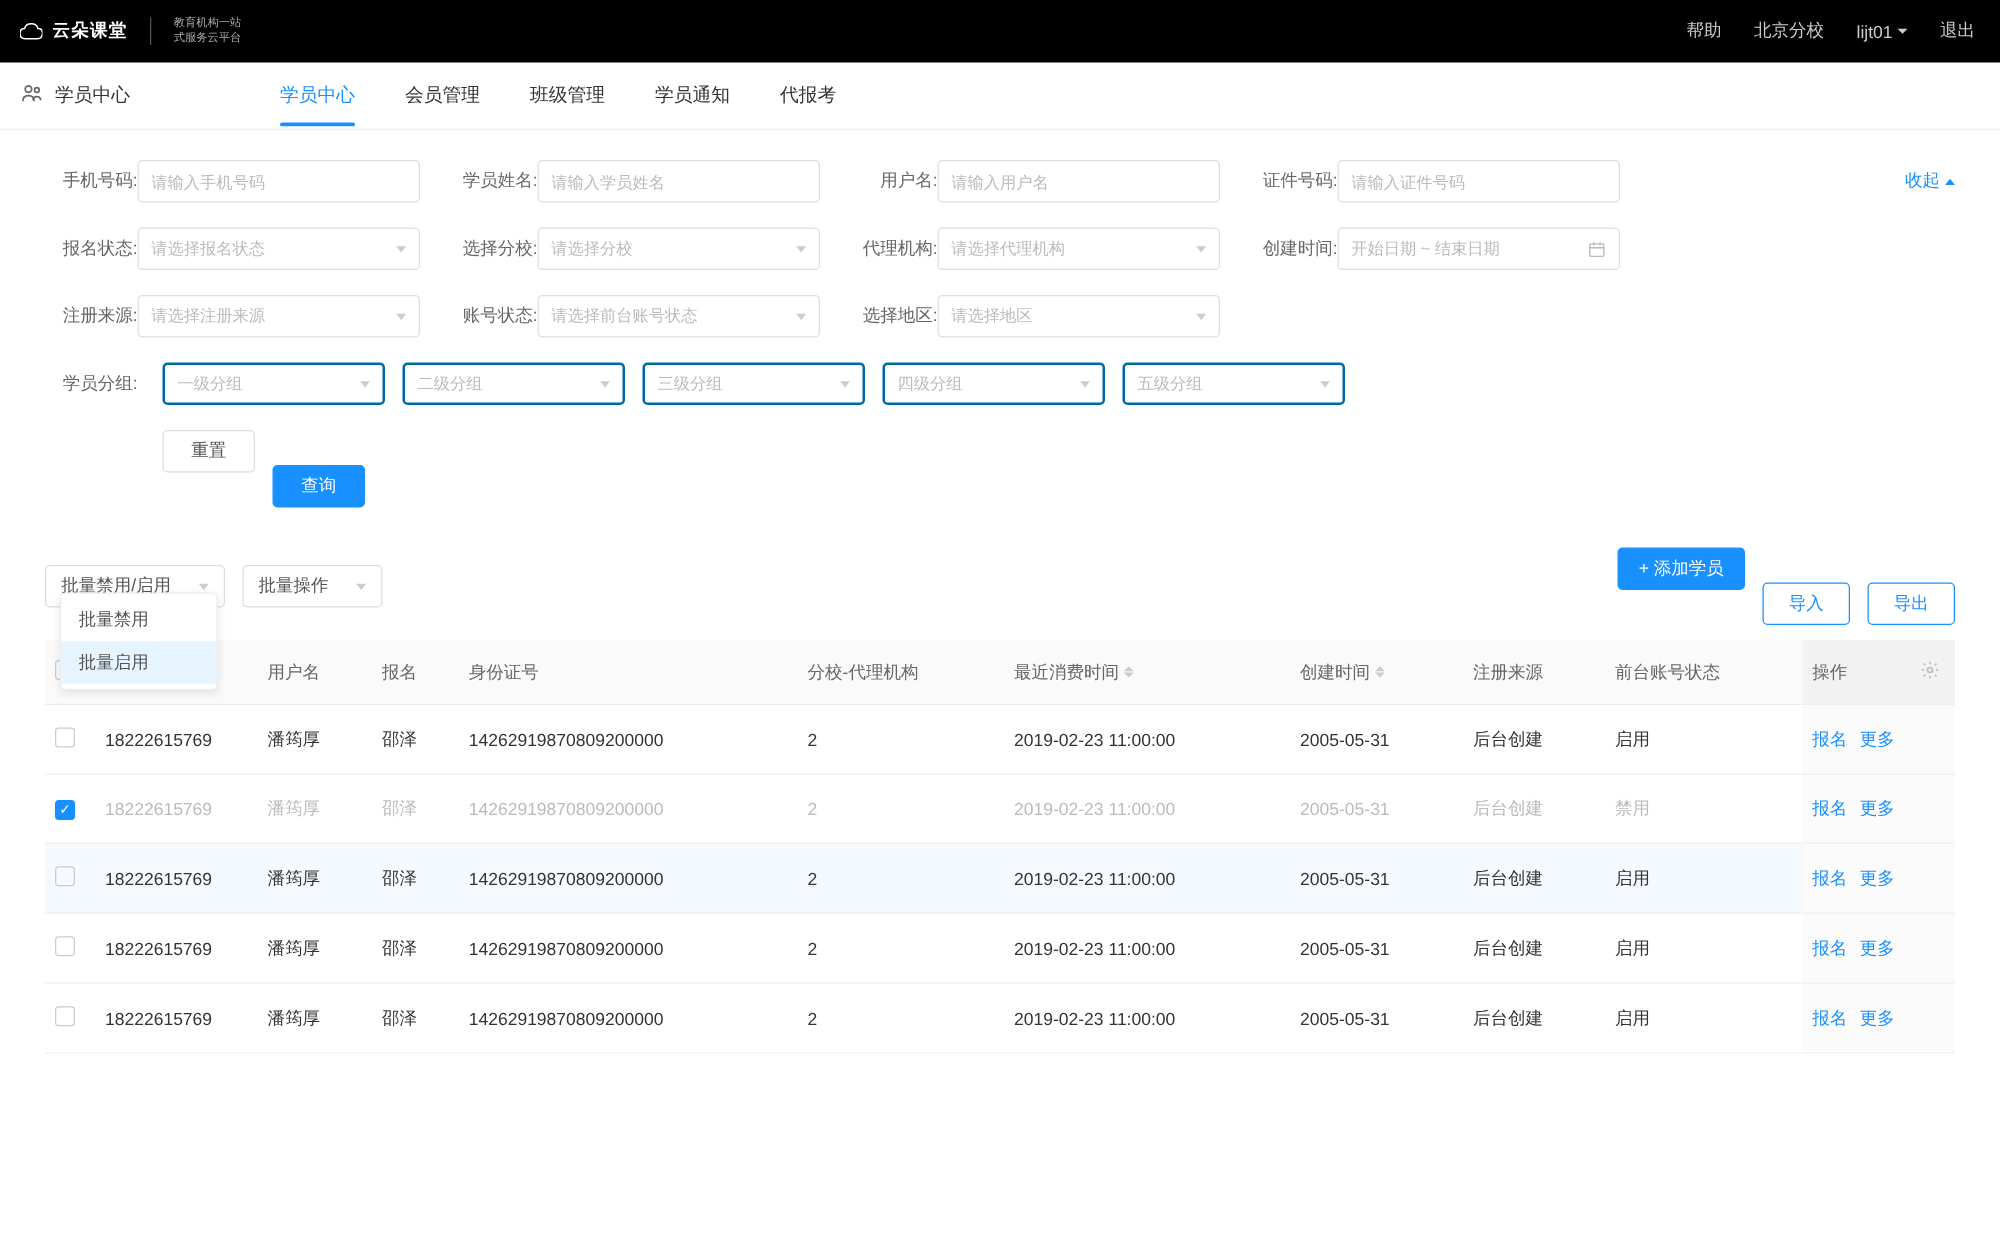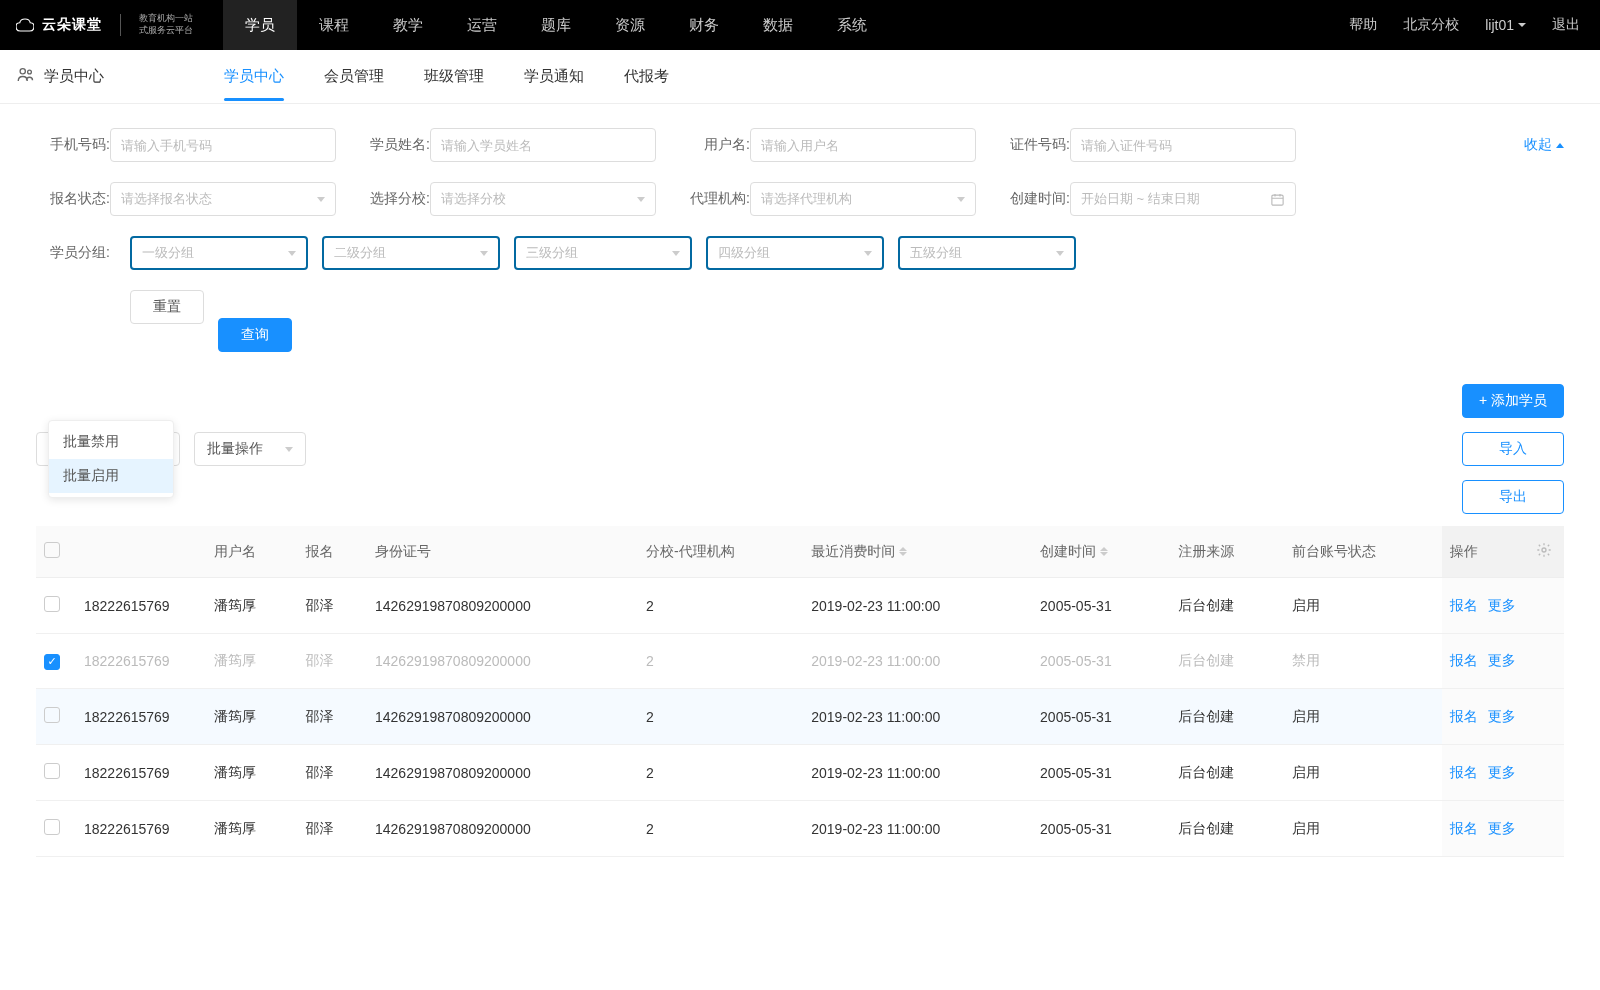--- a/index.html
+++ b/index.html
@@ -47,23 +47,23 @@
 .btn-row { display: flex; gap: 14px; margin-left: 94px; }
 .btn { height: 34px; padding: 0 22px; border-radius: 4px; border: 1px solid #ddd; background: #fff; cursor: pointer; font-size: 14px; color: #555; }
 .btn-primary { background: #1890ff; border-color: #1890ff; color: #fff; margin-top: 28px; }
 
 .toolbar { display: flex; align-items: center; padding: 16px 36px 12px 36px; gap: 14px; position: relative; }
 .dropdown-btn { height: 34px; padding: 0 12px; border: 1px solid #ddd; border-radius: 4px; background: #fff; cursor: pointer; font-size: 14px; color: #555; display: flex; align-items: center; gap: 22px; }
 .dropdown-menu { position: absolute; top: 52px; left: 48px; width: 126px; background: #fff; border: 1px solid #eee; border-radius: 4px; box-shadow: 0 2px 8px rgba(0,0,0,0.1); z-index: 10; padding: 4px 0; }
 .dropdown-item { padding: 8px 14px; cursor: pointer; font-size: 14px; color: #555; }
 .dropdown-item.hover { background: #e6f4ff; }
 
-.toolbar-right { margin-left: auto; display: flex; gap: 14px; flex-direction: column; }
+.toolbar-right { margin-left: auto; display: flex; gap: 14px; }
 .btn-add { background: #1890ff; color: #fff; border: 1px solid #1890ff; height: 34px; padding: 0 16px; border-radius: 4px; cursor: pointer; font-size: 14px; }
-.btn-outline-blue { border: 1px solid #1890ff; color: #1890ff; background: #fff; height: 34px; padding: 0 20px; border-radius: 4px; cursor: pointer; font-size: 14px; }
+.btn-outline-blue { border: 1px solid #1890ff; color: #1890ff; background: #fff; height: 34px; padding: 0 20px; border-radius: 4px; cursor: pointer; font-size: 14px; margin-top: 28px; }
 
 .table-wrap { padding: 0 36px; }
 table { width: 100%; border-collapse: collapse; }
 thead th { text-align: left; padding: 16px 8px; font-weight: normal; color: #666; font-size: 14px; background: #fafafa; border-bottom: 1px solid #eee; }
 tbody td { padding: 18px 8px; border-bottom: 1px solid #f0f0f0; font-size: 14px; color: #333; }
 tbody tr.disabled td { color: #bbb; }
 tbody tr.highlight { background: #f5faff; }
 .checkbox { width: 16px; height: 16px; border: 1px solid #ccc; border-radius: 3px; display: inline-flex; align-items: center; justify-content: center; cursor: pointer; }
 .checkbox.checked { background: #1890ff; border-color: #1890ff; }
 .checkbox.checked::after { content: '✓'; color: #fff; font-size: 11px; }
@@ -87,31 +87,20 @@
           <path d="M6 16 Q0 16 0 10 Q0 5 5 5 Q6 0 12 0 Q18 0 19 5 Q24 5 24 10 Q24 16 18 16 Z" fill="none" stroke="#fff" stroke-width="1.6"></path>
         </svg>
     </span>
     <span class="logo-text">云朵课堂</span>
     <span class="logo-sep"></span>
     <div class="logo-tag">
       <div>教育机构一站</div>
         <div>式服务云平台</div>
     </div>
   </div>
-  <div class="nav-main" id="nav-main">
-      <div class="nav-main-item active">学员</div>
-      <div class="nav-main-item">课程</div>
-      <div class="nav-main-item">教学</div>
-      <div class="nav-main-item">运营</div>
-      <div class="nav-main-item">题库</div>
-      <div class="nav-main-item">资源</div>
-      <div class="nav-main-item">财务</div>
-      <div class="nav-main-item">数据</div>
-      <div class="nav-main-item">系统</div>
-    </div>
   <div class="nav-right">
     <span class="nav-right-item">帮助</span>
     <span class="nav-right-item">北京分校</span>
     <span class="nav-right-item">
       <span>lijt01</span>
         <span class="caret-down"></span>
     </span>
     <span class="nav-right-item">退出</span>
   </div>
 </div>
@@ -183,20 +172,43 @@
         </div>
       </div>
     <div class="filter-group">
         <span class="filter-label">创建时间:</span>
         <div class="filter-date">
           <span>开始日期  ~  结束日期</span>
           <svg width="15" height="15" viewBox="0 0 24 24" fill="none" stroke="#bbb" stroke-width="1.8">
             <rect x="3" y="5" width="18" height="16" rx="2"></rect>
             <path d="M3 10 h18 M8 3 v4 M16 3 v4"></path>
           </svg>
+        </div>
+      </div>
+  </div>
+  <div class="filter-row">
+    <div class="filter-group">
+        <span class="filter-label">注册来源:</span>
+        <div class="filter-select">
+          <span>请选择注册来源</span>
+          <span class="chev-down"></span>
+        </div>
+      </div>
+    <div class="filter-group">
+        <span class="filter-label">账号状态:</span>
+        <div class="filter-select">
+          <span>请选择前台账号状态</span>
+          <span class="chev-down"></span>
+        </div>
+      </div>
+    <div class="filter-group">
+        <span class="filter-label">选择地区:</span>
+        <div class="filter-select">
+          <span>请选择地区</span>
+          <span class="chev-down"></span>
         </div>
       </div>
   </div>
   <div class="group-row">
     <div style="display:flex;align-items:center">
         <span class="filter-label">学员分组:</span>
       </div>
     <div id="group-selects" style="display:flex;gap:14px">
         <div class="group-select">
           <span>一级分组</span>

